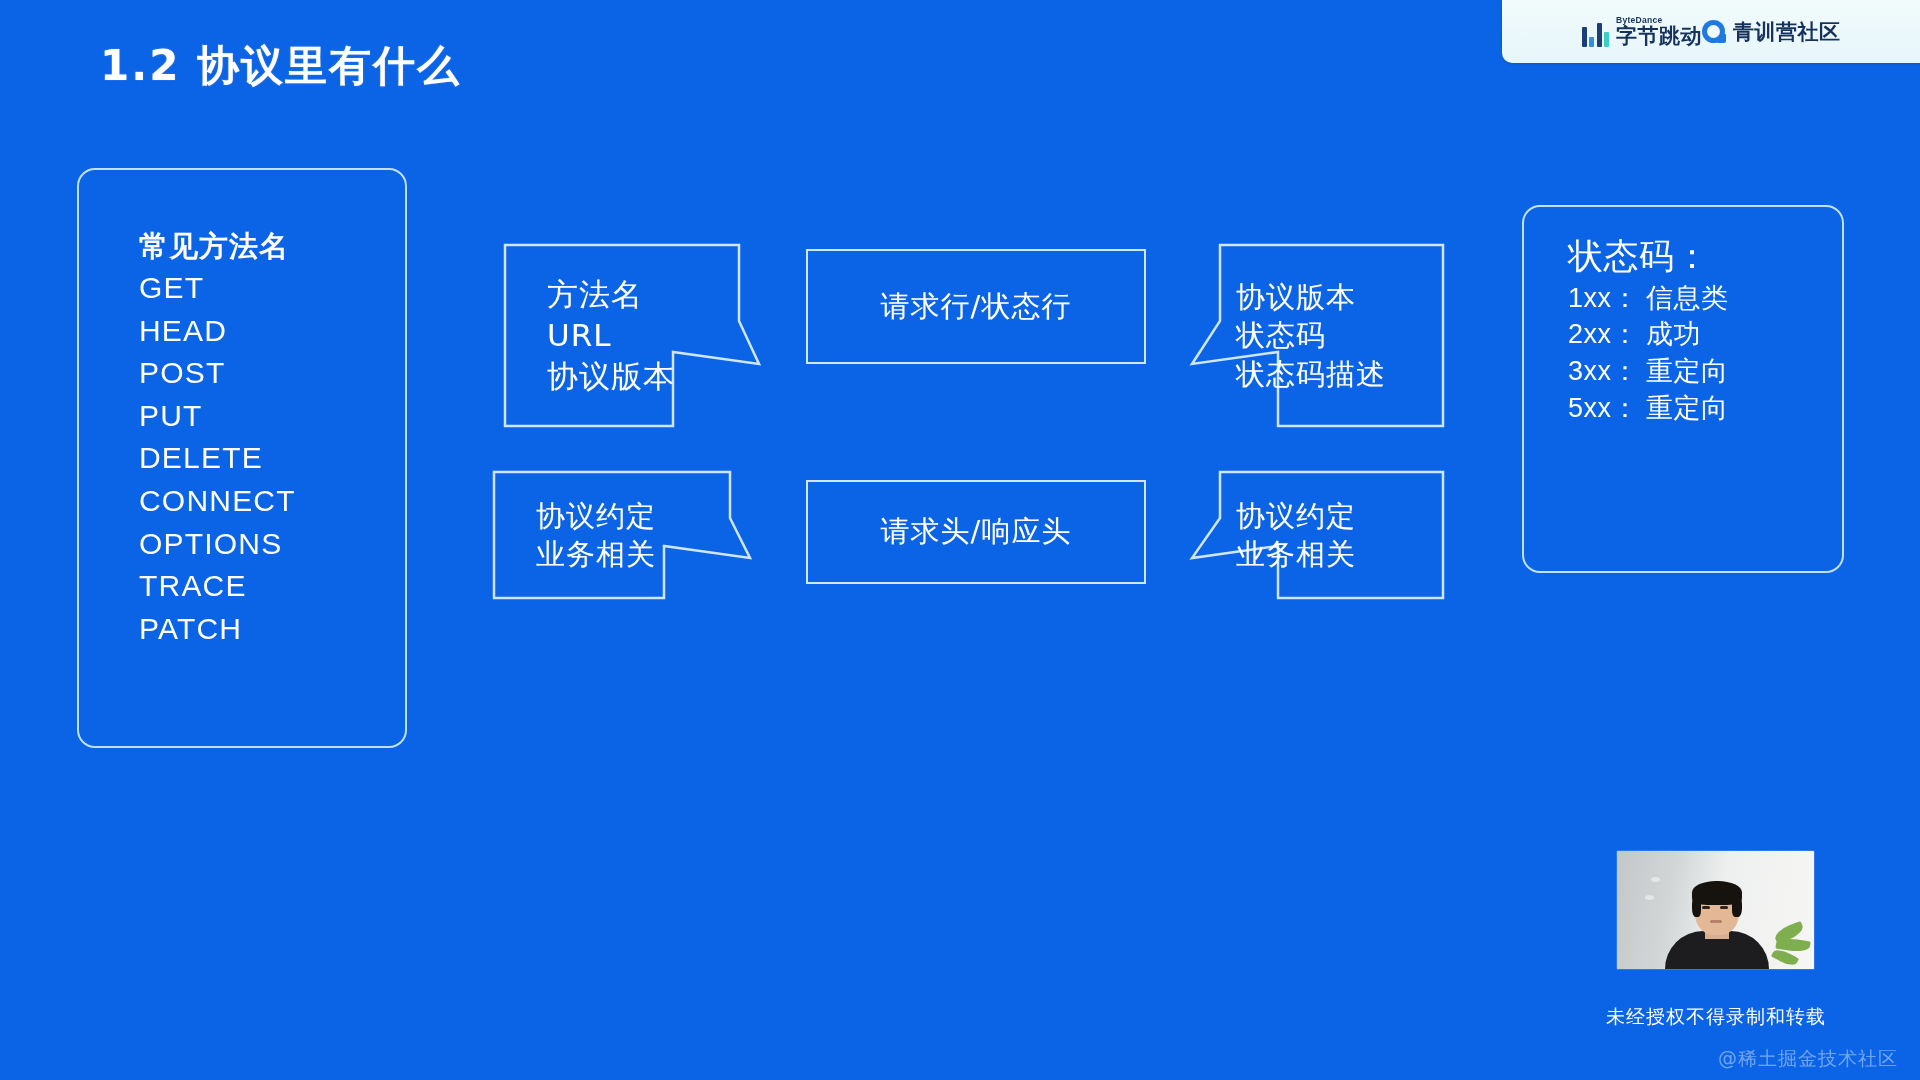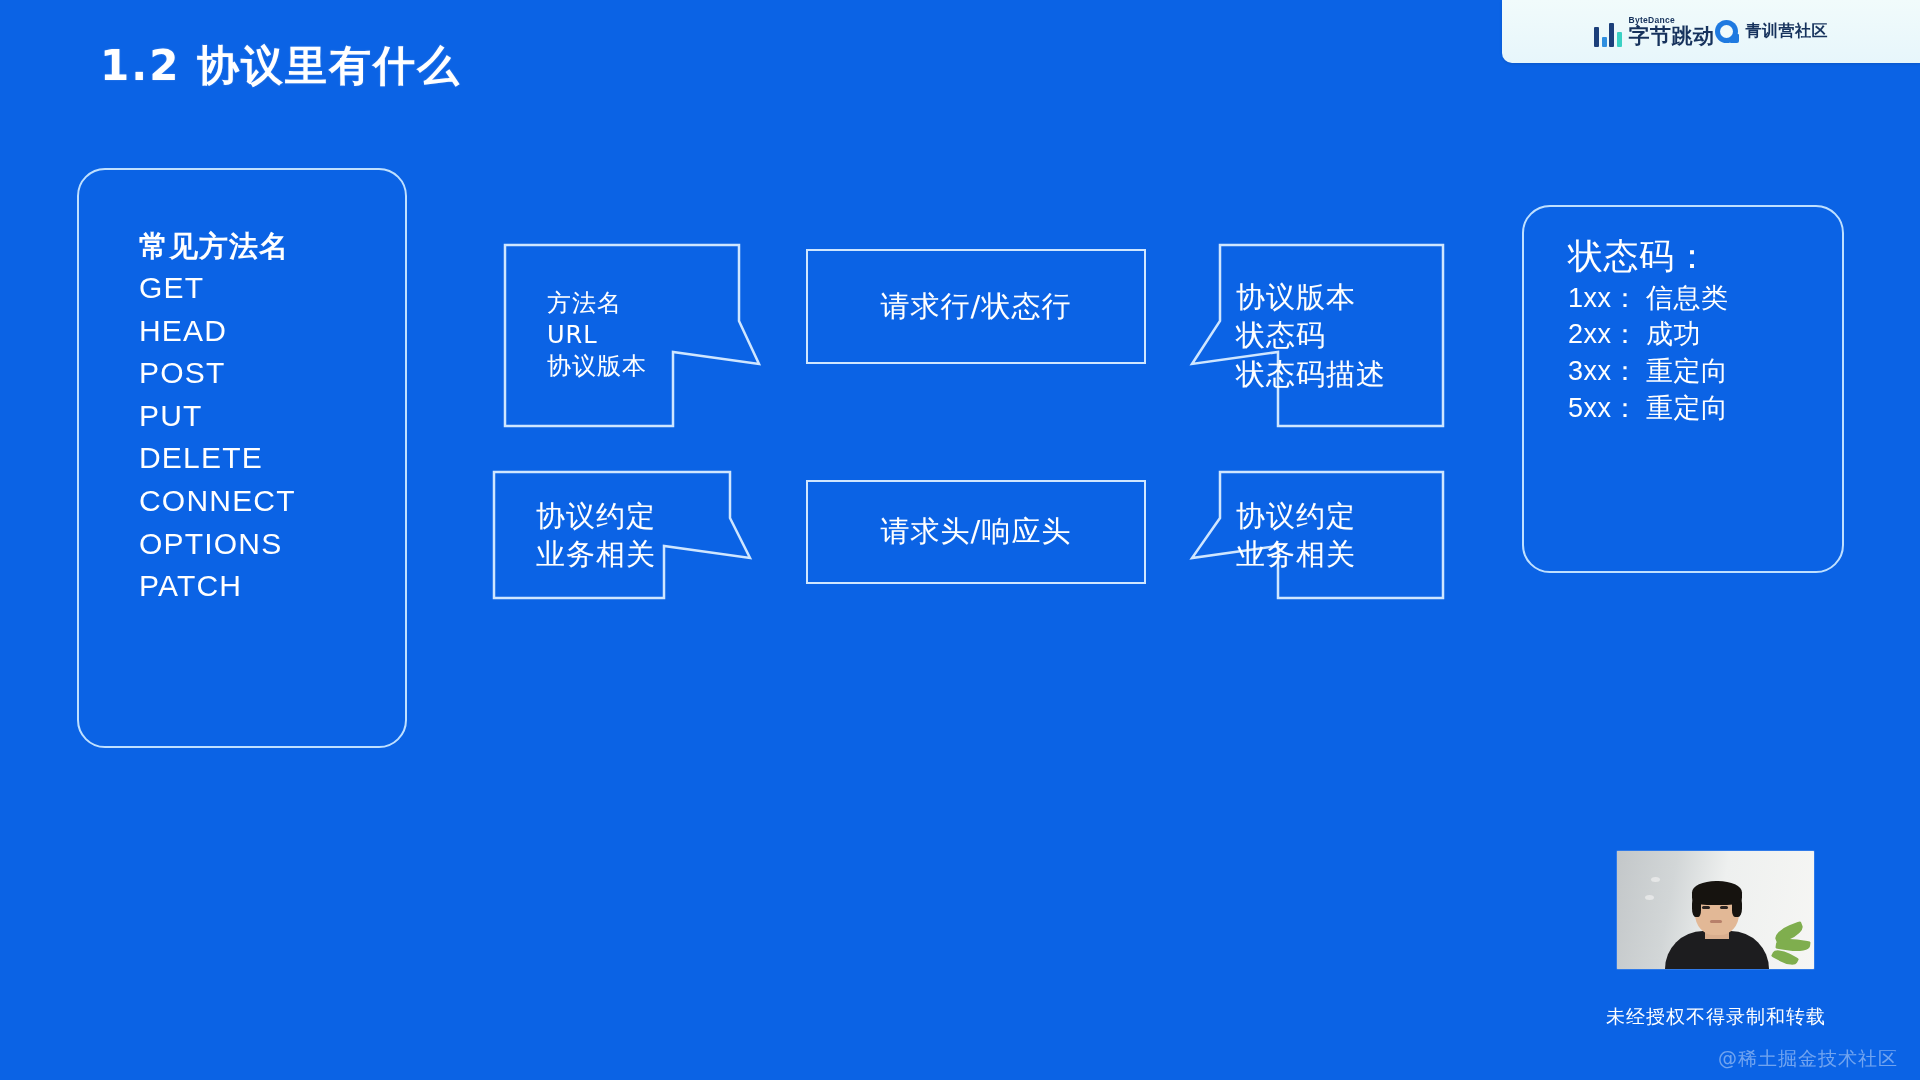--- a/index.html
+++ b/index.html
@@ -32,35 +32,35 @@
   .bd-cn{font-size:21px;color:#16325c;font-weight:700;letter-spacing:.5px;
          font-family:"DejaVu Sans",sans-serif;}
   .qx-logo{display:flex;align-items:center;gap:8px;}
   .qx-mark{width:23px;height:23px;position:relative;}
   .qx-mark:before{content:"";position:absolute;inset:0;border-radius:50%;
         background:#1f7ae0;}
   .qx-mark:after{content:"";position:absolute;left:5px;top:5px;width:13px;height:13px;
         border-radius:50%;background:#f1fbfb;}
   .qx-tail{position:absolute;right:-1px;bottom:0px;width:9px;height:9px;background:#1f7ae0;
         border-radius:1px 1px 2px 1px;transform:rotate(0deg);}
-  .qx-cn{font-size:16px;color:#16325c;font-weight:700;letter-spacing:.5px;
+  .qx-cn{font-size:21px;color:#16325c;font-weight:700;letter-spacing:.5px;
          font-family:Liberation Sans, sans-serif;}
 
   
   .page-title{
     position:absolute;left:100px;top:38px;
     font-size:42px;font-weight:700;color:#ffffff;letter-spacing:2px;
     font-family:"DejaVu Sans",sans-serif;
     text-shadow:0 0 2px rgba(255,255,255,.25);
     white-space:nowrap;
   }
 
   
   .panel{
-    position:absolute;border:2px solid #bfe0ff;border-radius:28px;
+    position:absolute;border:2px solid #bfe0ff;border-radius:18px;
     box-sizing:border-box;
   }
   .panel .plines{
     position:absolute;left:0;right:0;
     display:flex;flex-direction:column;
   }
   .methods-panel{left:77px;top:168px;width:330px;height:580px;}
   .methods-list{top:58px;padding-left:60px;}
   .methods-list .m-head{
     font-size:29px;font-weight:700;letter-spacing:1px;line-height:1.28;
@@ -182,29 +182,30 @@
   <div class="panel methods-panel">
     <div class="plines methods-list">
       <span class="m-head">常见方法名</span>
       <span class="m-item">GET</span>
       <span class="m-item">HEAD</span>
       <span class="m-item">POST</span>
       <span class="m-item">PUT</span>
       <span class="m-item">DELETE</span>
       <span class="m-item">CONNECT</span>
       <span class="m-item">OPTIONS</span>
+      <span class="m-item">TRACE</span>
       <span class="m-item">PATCH</span>
     </div>
   </div>
 
   <div class="flow-box" style="left:503px;top:243px;width:258px;height:185px;">
     <svg width="258" height="185" viewBox="0 0 258 185">
       <path d="M2 2 H236 V78 L256 121 L170 109 L170 183 H2 Z" fill="none" stroke="#cfe6ff" stroke-width="2.5" stroke-linejoin="miter"></path>
     </svg>
-    <div class="bx-text lines" style="margin-left:44px;font-size:24px;letter-spacing:1px;">
+    <div class="bx-text lines" style="margin-left:44px;font-size:31px;letter-spacing:1px;">
       <div>方法名</div>
       <div>URL</div>
       <div>协议版本</div>
     </div>
   </div>
 
   <div class="plain-box" style="left:806px;top:249px;width:340px;height:115px;">
     <span>请求行/状态行</span>
   </div>
 

